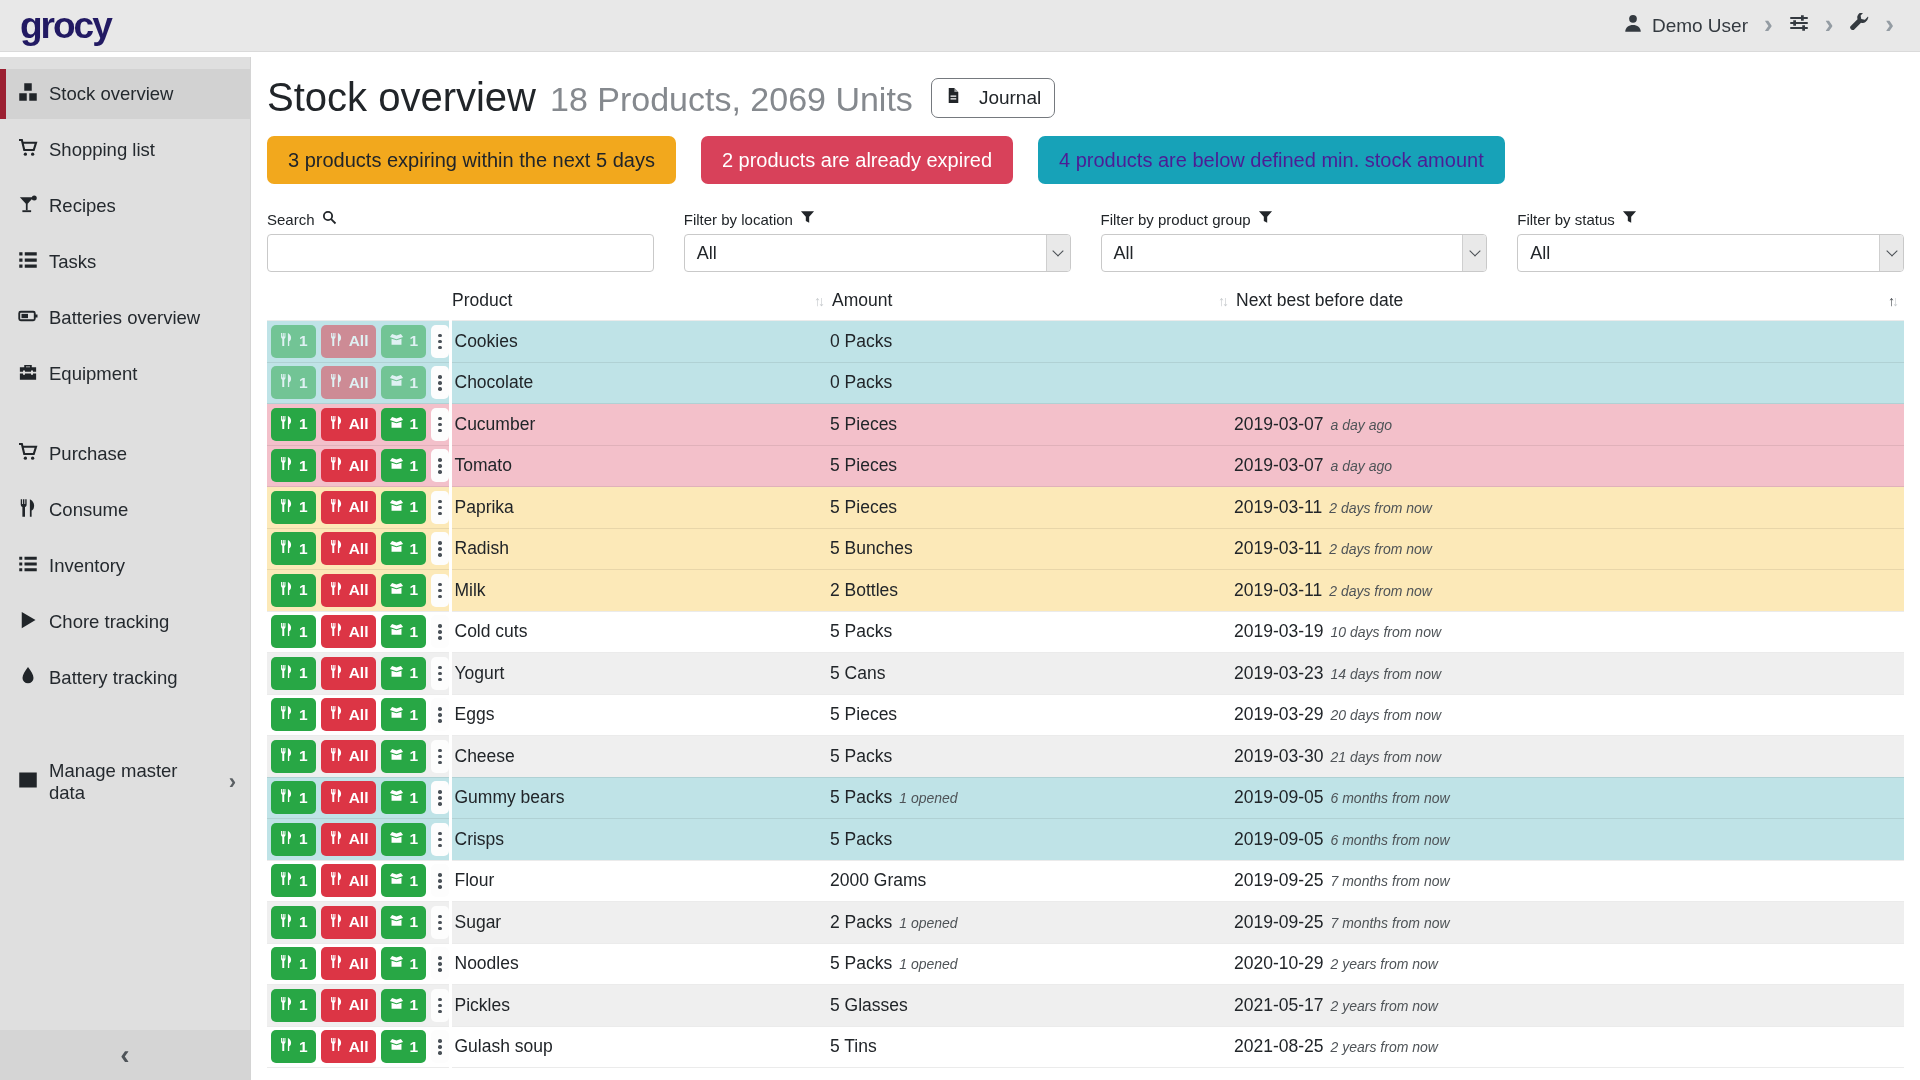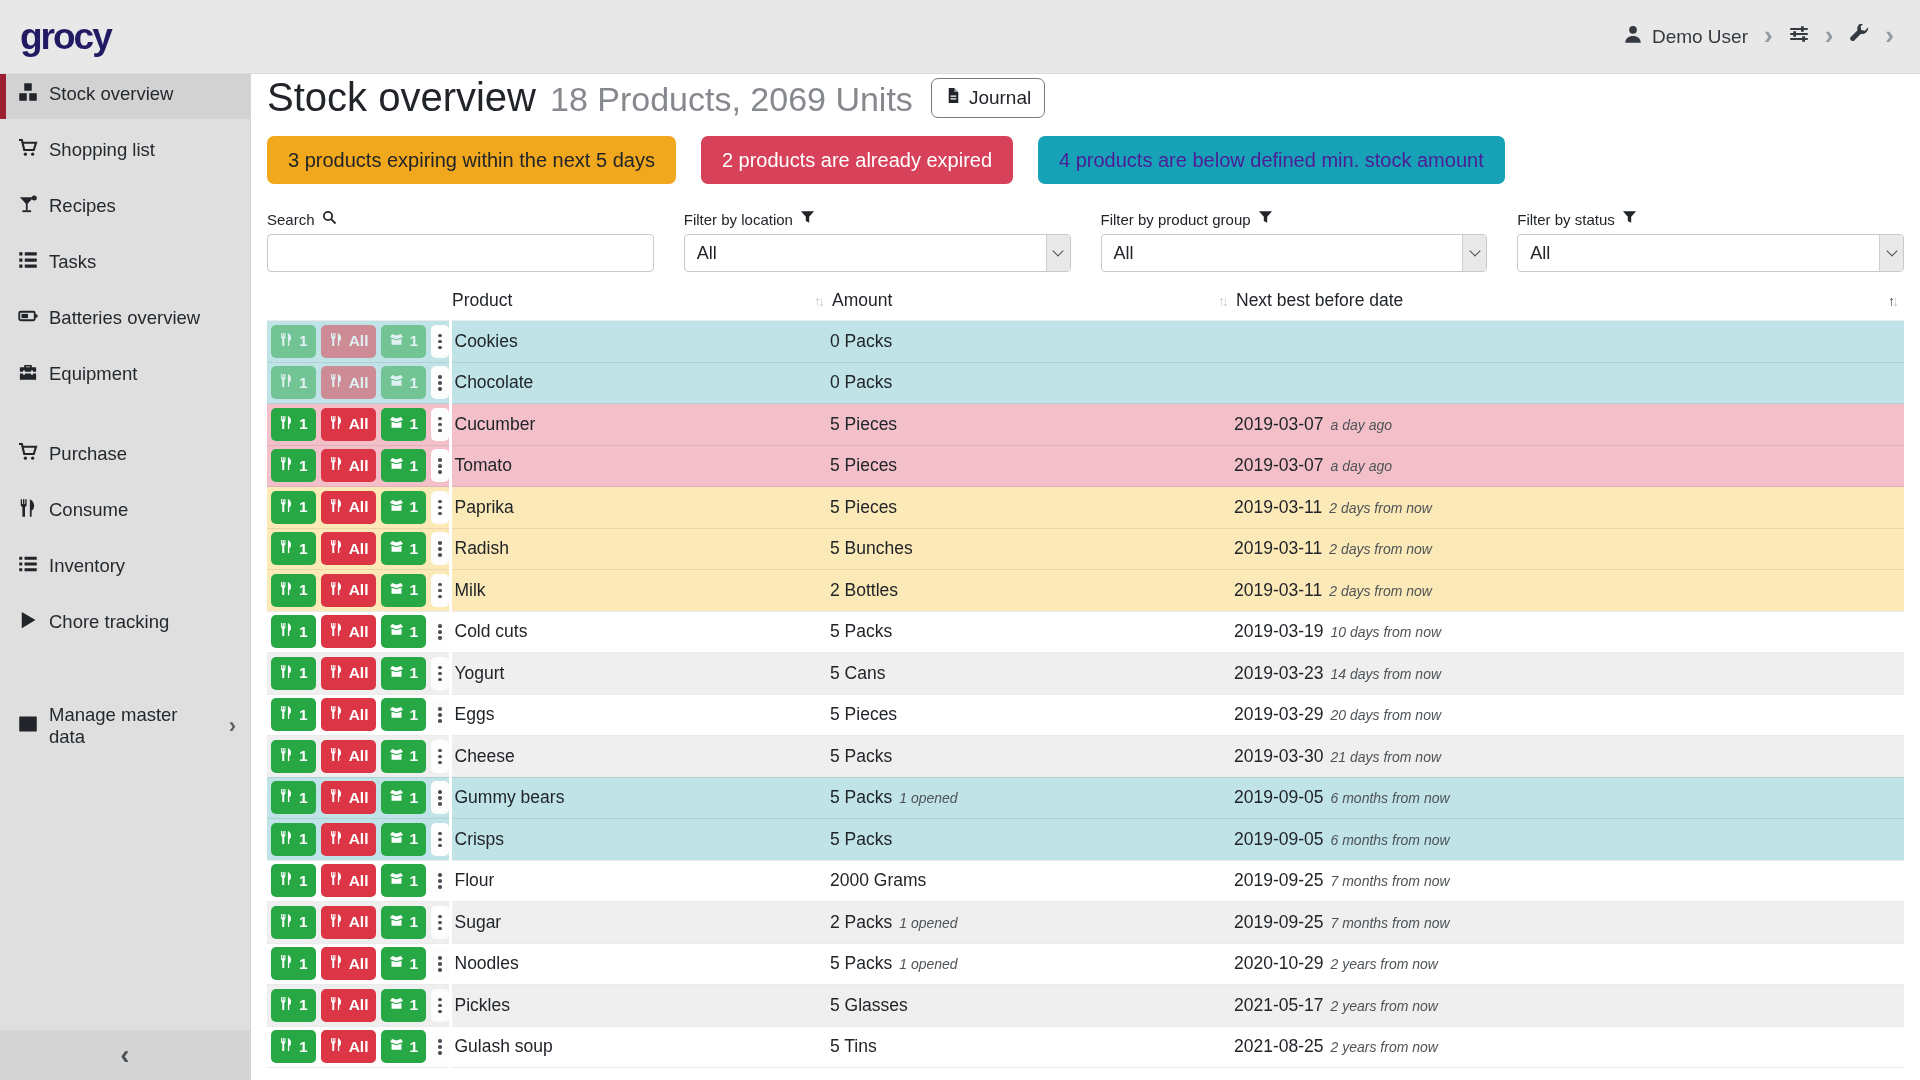--- a/index.html
+++ b/index.html
@@ -1,20 +1,20 @@
 <!DOCTYPE html>
 <html><head>
 <meta charset="utf-8">
 <style>
   * { box-sizing: border-box; margin: 0; padding: 0; }
   html,body { width:1920px; height:1080px; overflow:hidden; background:#fff;
     font-family:"Liberation Sans","DejaVu Sans",sans-serif; color:#212529; }
 
   
-  .topbar { position:fixed; top:0; left:0; right:0; height:74px; background:#e8e8e8;
+  .topbar { position:fixed; top:0; left:0; right:0; height:52px; background:#e8e8e8;
     border-bottom:1px solid #dadada; display:flex; align-items:center;
     justify-content:space-between; padding:0 26px 0 20px; z-index:20; }
   .logo { font-weight:900; font-size:37px; letter-spacing:-2px; color:#221a63; line-height:1; }
   .topbar-right { display:flex; align-items:center; gap:16px; }
   .top-item { display:flex; align-items:center; gap:9px; font-size:19px; color:#343a40; cursor:pointer;justify-content:flex-end; }
   .top-item svg { width:20px; height:20px; color:#343a40; }
   .chev { color:#949ca3; font-size:26px; font-weight:700; line-height:1; transform:translateY(-2px); }
 
   
   .sidebar { position:fixed; top:57px; left:0; bottom:0; width:251px; background:#dfdfdf;
@@ -30,21 +30,21 @@
     display:flex; align-items:center; justify-content:center; font-size:28px; font-weight:700;
     color:#4f5459; cursor:pointer; }
 
   
   .main { position:absolute; left:251px; top:57px; right:0; bottom:0; background:#fff;
     padding:14px 16px 0 16px; overflow:hidden; }
 
   .title-row { display:flex; align-items:center; margin-top:4px; }
   h1 { font-size:40px; font-weight:500; color:#212529; display:flex; align-items:baseline; }
   .subtitle { font-size:34px; font-weight:400; color:#85898e; margin-left:14px; }
-  .journal-btn { display:inline-flex; align-items:center; gap:7px; margin-left:18px;
+  .journal-btn { display:inline-flex; align-items:center; gap:17px; margin-left:18px;
     border:1px solid #75797e; border-radius:7px; background:#fff; padding:8px 13px;
     font-size:19px; color:#212529; cursor:pointer; font-family:inherit; }
   .journal-btn svg { width:17px; height:17px; }
 
   .alerts { display:flex; gap:25px; margin-top:16px; }
   .alert { border-radius:7px; padding:13px 21px; font-size:20px; line-height:1.1; }
 
   
   .filters { display:flex; gap:30px; margin-top:26px; }
   .filter { flex:1; }
@@ -201,20 +201,26 @@
             <path d="M1 2.2h2.4v2.4H1zM1 6.8h2.4v2.4H1zM1 11.4h2.4v2.4H1z"></path>
             <path d="M5.2 2.2H15v2.4H5.2zM5.2 6.8H15v2.4H5.2zM5.2 11.4H15v2.4H5.2z"></path>
           </svg></span>
       <span>Inventory</span>
     </div>
     <div class="nav-item">
       <span><svg viewBox="0 0 16 16" fill="currentColor">
             <path d="M3 1.5v13L14 8 3 1.5z"></path>
           </svg></span>
       <span>Chore tracking</span>
+    </div>
+    <div class="nav-item">
+      <span><svg viewBox="0 0 16 16" fill="currentColor">
+            <path d="M8 .8C5.6 4.3 3.6 6.9 3.6 9.5a4.4 4.4 0 0 0 8.8 0C12.4 6.9 10.4 4.3 8 .8z"></path>
+          </svg></span>
+      <span>Battery tracking</span>
     </div>
 
     <div class="group-gap"></div>
 
 
     <div class="group-gap"></div>
 
     <div class="nav-item">
       <span><svg viewBox="0 0 16 16" fill="currentColor">
             <path d="M1 2h14v12H1V2zm1.6 3.6h5.1V8H2.6V5.6zm6.7 0h5.1V8H9.3V5.6zM2.6 9.6h5.1V12H2.6V9.6zm6.7 0h5.1V12H9.3V9.6z"></path>

